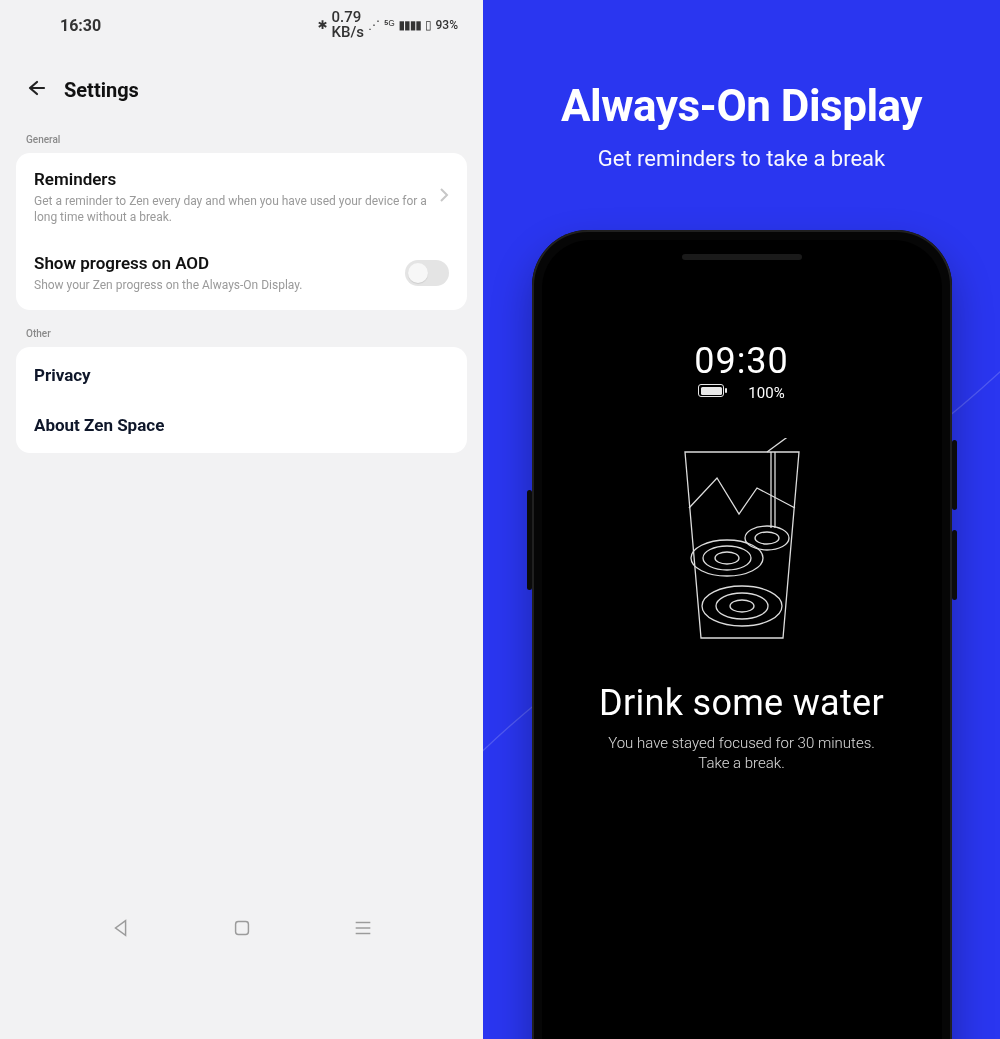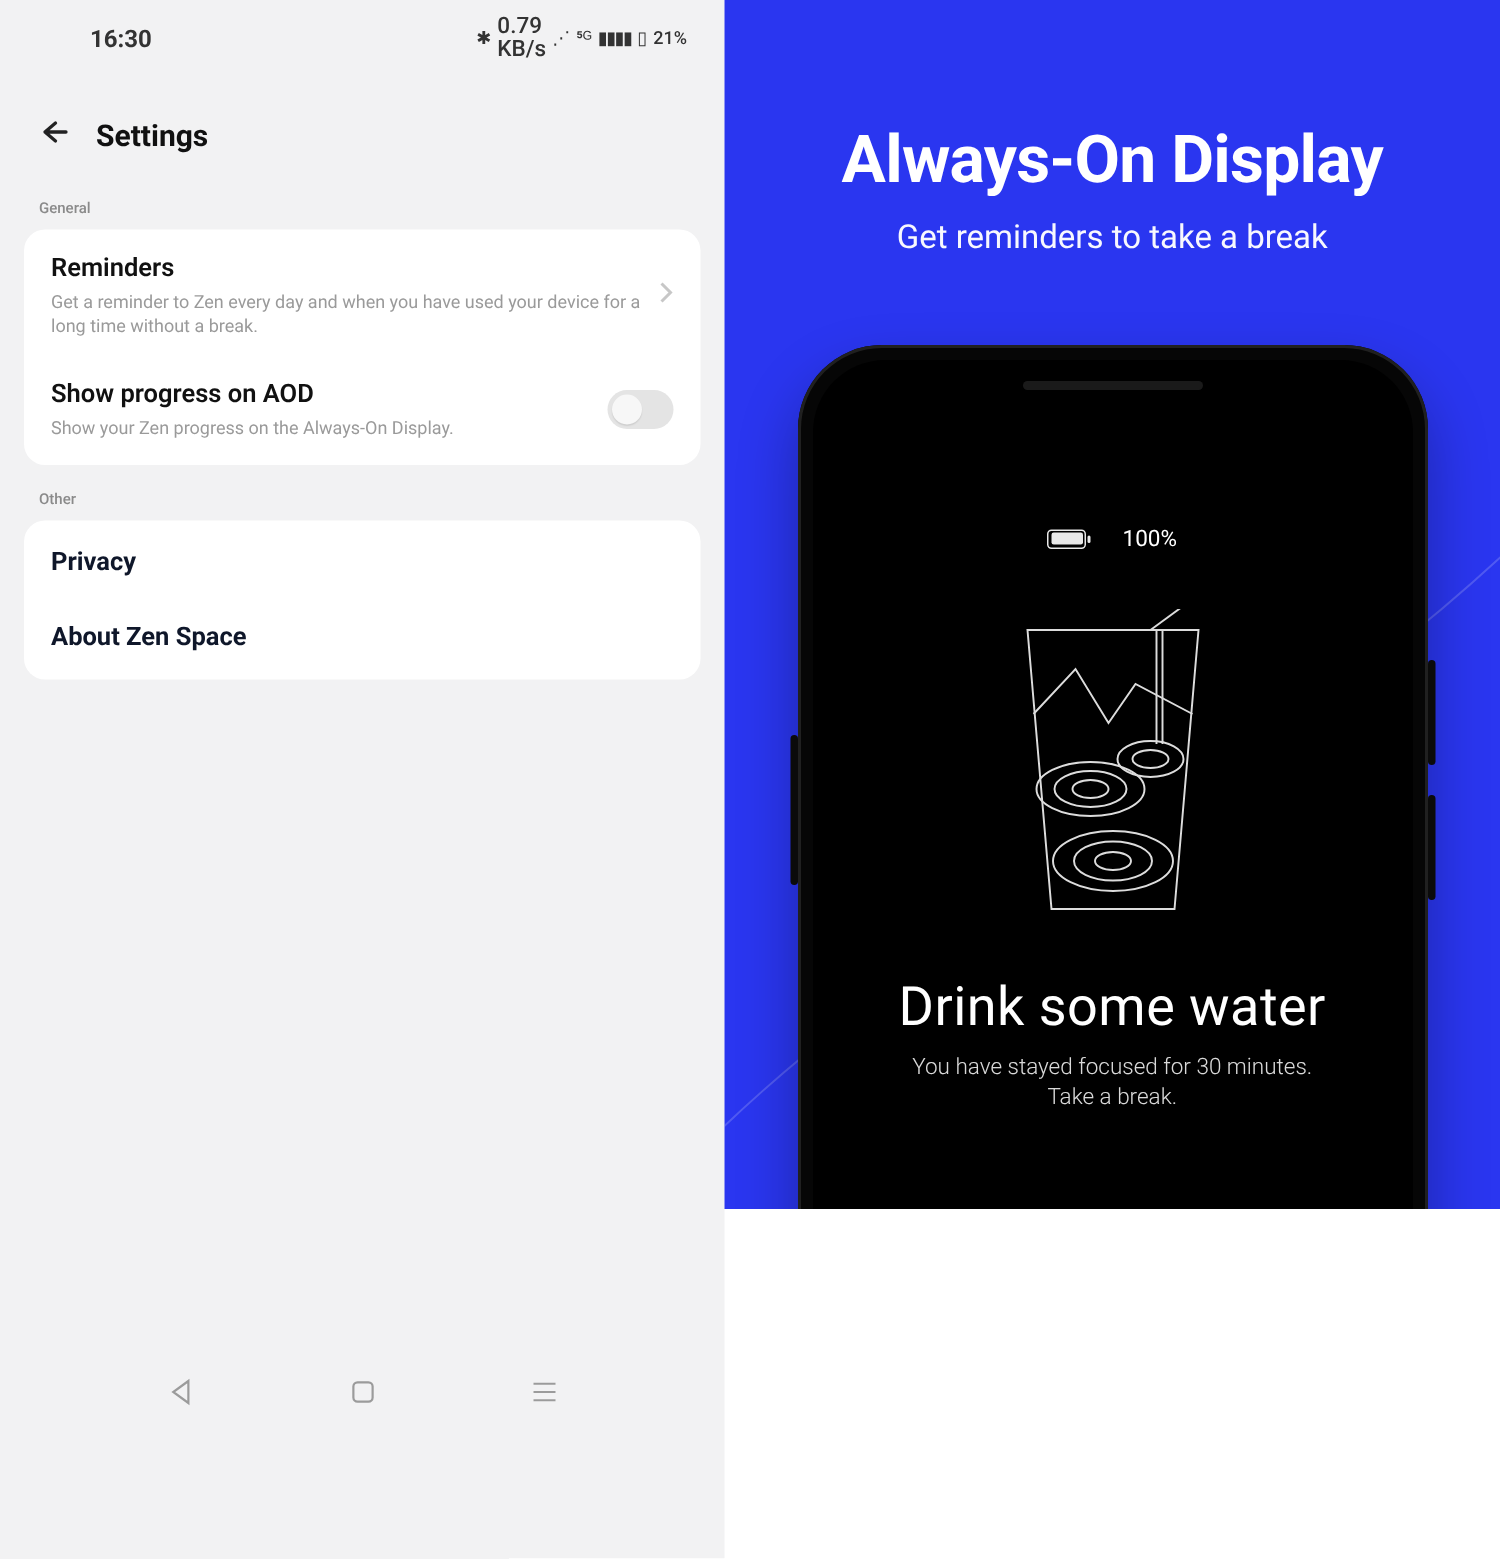--- a/index.html
+++ b/index.html
@@ -32,38 +32,38 @@
 
   .simple-row { display: flex; align-items: center; justify-content: space-between; padding: 18px 18px; }
   .simple-row .t { font-size: 17px; font-weight: 700; color: #0f172a; }
   .card .simple-row + .simple-row { padding-top: 12px; }
 
   .navbar { position: absolute; bottom: 100px; left: 0; right: 0; display: flex; justify-content: space-around; align-items: center; padding: 0 60px; }
   .navbar .nav-ico { width: 22px; height: 22px; display: flex; align-items: center; justify-content: center; }
   .navbar svg { stroke: #9b9b9b; fill: none; stroke-width: 1.6; }
 
   
-  .right-panel { flex: 1; height: 806px; background: #2a36f0; position: relative; overflow: hidden; color: #fff; }
+  .right-panel { flex: 1; height: 1039px; background: #2a36f0; position: relative; overflow: hidden; color: #fff; }
   .right-panel .swoosh { position: absolute; inset: 0; pointer-events: none; }
   .right-panel .swoosh path { stroke: rgba(255,255,255,0.18); stroke-width: 1.5; fill: none; }
   .promo-title { text-align: center; font-size: 44px; font-weight: 700; margin-top: 80px; letter-spacing: -0.5px; }
   .promo-sub { text-align: center; font-size: 22px; font-weight: 400; margin-top: 14px; opacity: 0.97; }
 
   .phone { position: absolute; left: 50%; transform: translateX(-50%); top: 230px; width: 420px; height: 880px; background: #060606; border-radius: 56px; box-shadow: inset 0 0 0 2px #202020, 0 20px 40px rgba(0,0,0,.3); }
   .phone .side-btn { position: absolute; background: #0b0b0b; border-radius: 4px; }
   .phone .side-l1 { left: -5px; top: 260px; width: 5px; height: 100px; }
   .phone .side-r1 { right: -5px; top: 210px; width: 5px; height: 70px; }
   .phone .side-r2 { right: -5px; top: 300px; width: 5px; height: 70px; }
 
   .screen { position: absolute; inset: 10px; background: #000; border-radius: 48px; overflow: hidden; text-align: center; }
   .earpiece { position: absolute; top: 14px; left: 50%; transform: translateX(-50%); width: 120px; height: 6px; background: #1a1a1a; border-radius: 3px; }
   .aod { margin-top: 100px; }
   .aod .time { font-size: 36px; font-weight: 400; letter-spacing: 1px; }
   .aod .date { font-size: 16px; margin-top: 6px; opacity: .92; }
-  .aod .batt { display: inline-flex; align-items: center; gap: 24px; margin-top: 10px; font-size: 15px; }
+  .aod .batt { display: inline-flex; align-items: flex-start; gap: 24px; font-size: 15px; }
   .aod .batt .b-ico { width: 26px; height: 13px; border: 1.5px solid #e8e8e8; border-radius: 3px; position: relative; }
   .aod .batt .b-ico::after { content: ""; position: absolute; right: -4px; top: 3px; width: 2px; height: 5px; background: #e8e8e8; border-radius: 1px; }
   .aod .batt .b-ico::before { content: ""; position: absolute; left: 1.5px; top: 1.5px; right: 1.5px; bottom: 1.5px; background: #e8e8e8; border-radius: 1.5px; }
 
   .glass { margin: 36px auto 0; width: 150px; height: 210px; }
   .glass svg { width: 100%; height: 100%; }
   .glass path, .glass line, .glass ellipse { stroke: #dcdcdc; stroke-width: 1.3; fill: none; }
 
   .msg-title { margin-top: 34px; font-size: 36px; font-weight: 400; letter-spacing: .3px; }
   .msg-l1, .msg-l2 { font-size: 15px; opacity: .85; margin-top: 10px; font-weight: 300; }
@@ -78,21 +78,21 @@
 
     <div class="statusbar">
       <span class="clock">16:30</span>
       <span class="right">
         <span>✱</span>
         <span style="font-size:15px;line-height:1;">0.79<br>KB/s</span>
         <span>⋰</span>
         <span>⁵ᴳ</span>
         <span class="sig">▮▮▮▮</span>
         <span>▯</span>
-        <span>21%</span>
+        <span>93%</span>
       </span>
     </div>
 
     <div class="header">
       <span class="back">
         <svg viewBox="0 0 24 24">
             <path d="M15 6 L8 12 L15 18 M8 12 H22" stroke-width="2.2" stroke-linecap="round" stroke-linejoin="round" fill="none"></path>
           </svg>
       </span>
       <span class="title">Settings</span>
@@ -170,20 +170,21 @@
 
     <div class="phone">
       <div class="side-btn side-l1"></div>
       <div class="side-btn side-r1"></div>
       <div class="side-btn side-r2"></div>
 
       <div class="screen">
         <div class="earpiece"></div>
 
         <div class="aod">
+          <div class="time">09:30</div>
           <div class="batt">
             <span class="b-ico"></span>
             <span>100%</span>
           </div>
 
           <div class="glass">
             <svg viewBox="0 0 150 210">
               <path d="M18 14 L34 200 L116 200 L132 14 Z"></path>
               <line x1="100" y1="14" x2="130" y2="-8"></line>
               <line x1="104" y1="14" x2="104" y2="90"></line>

